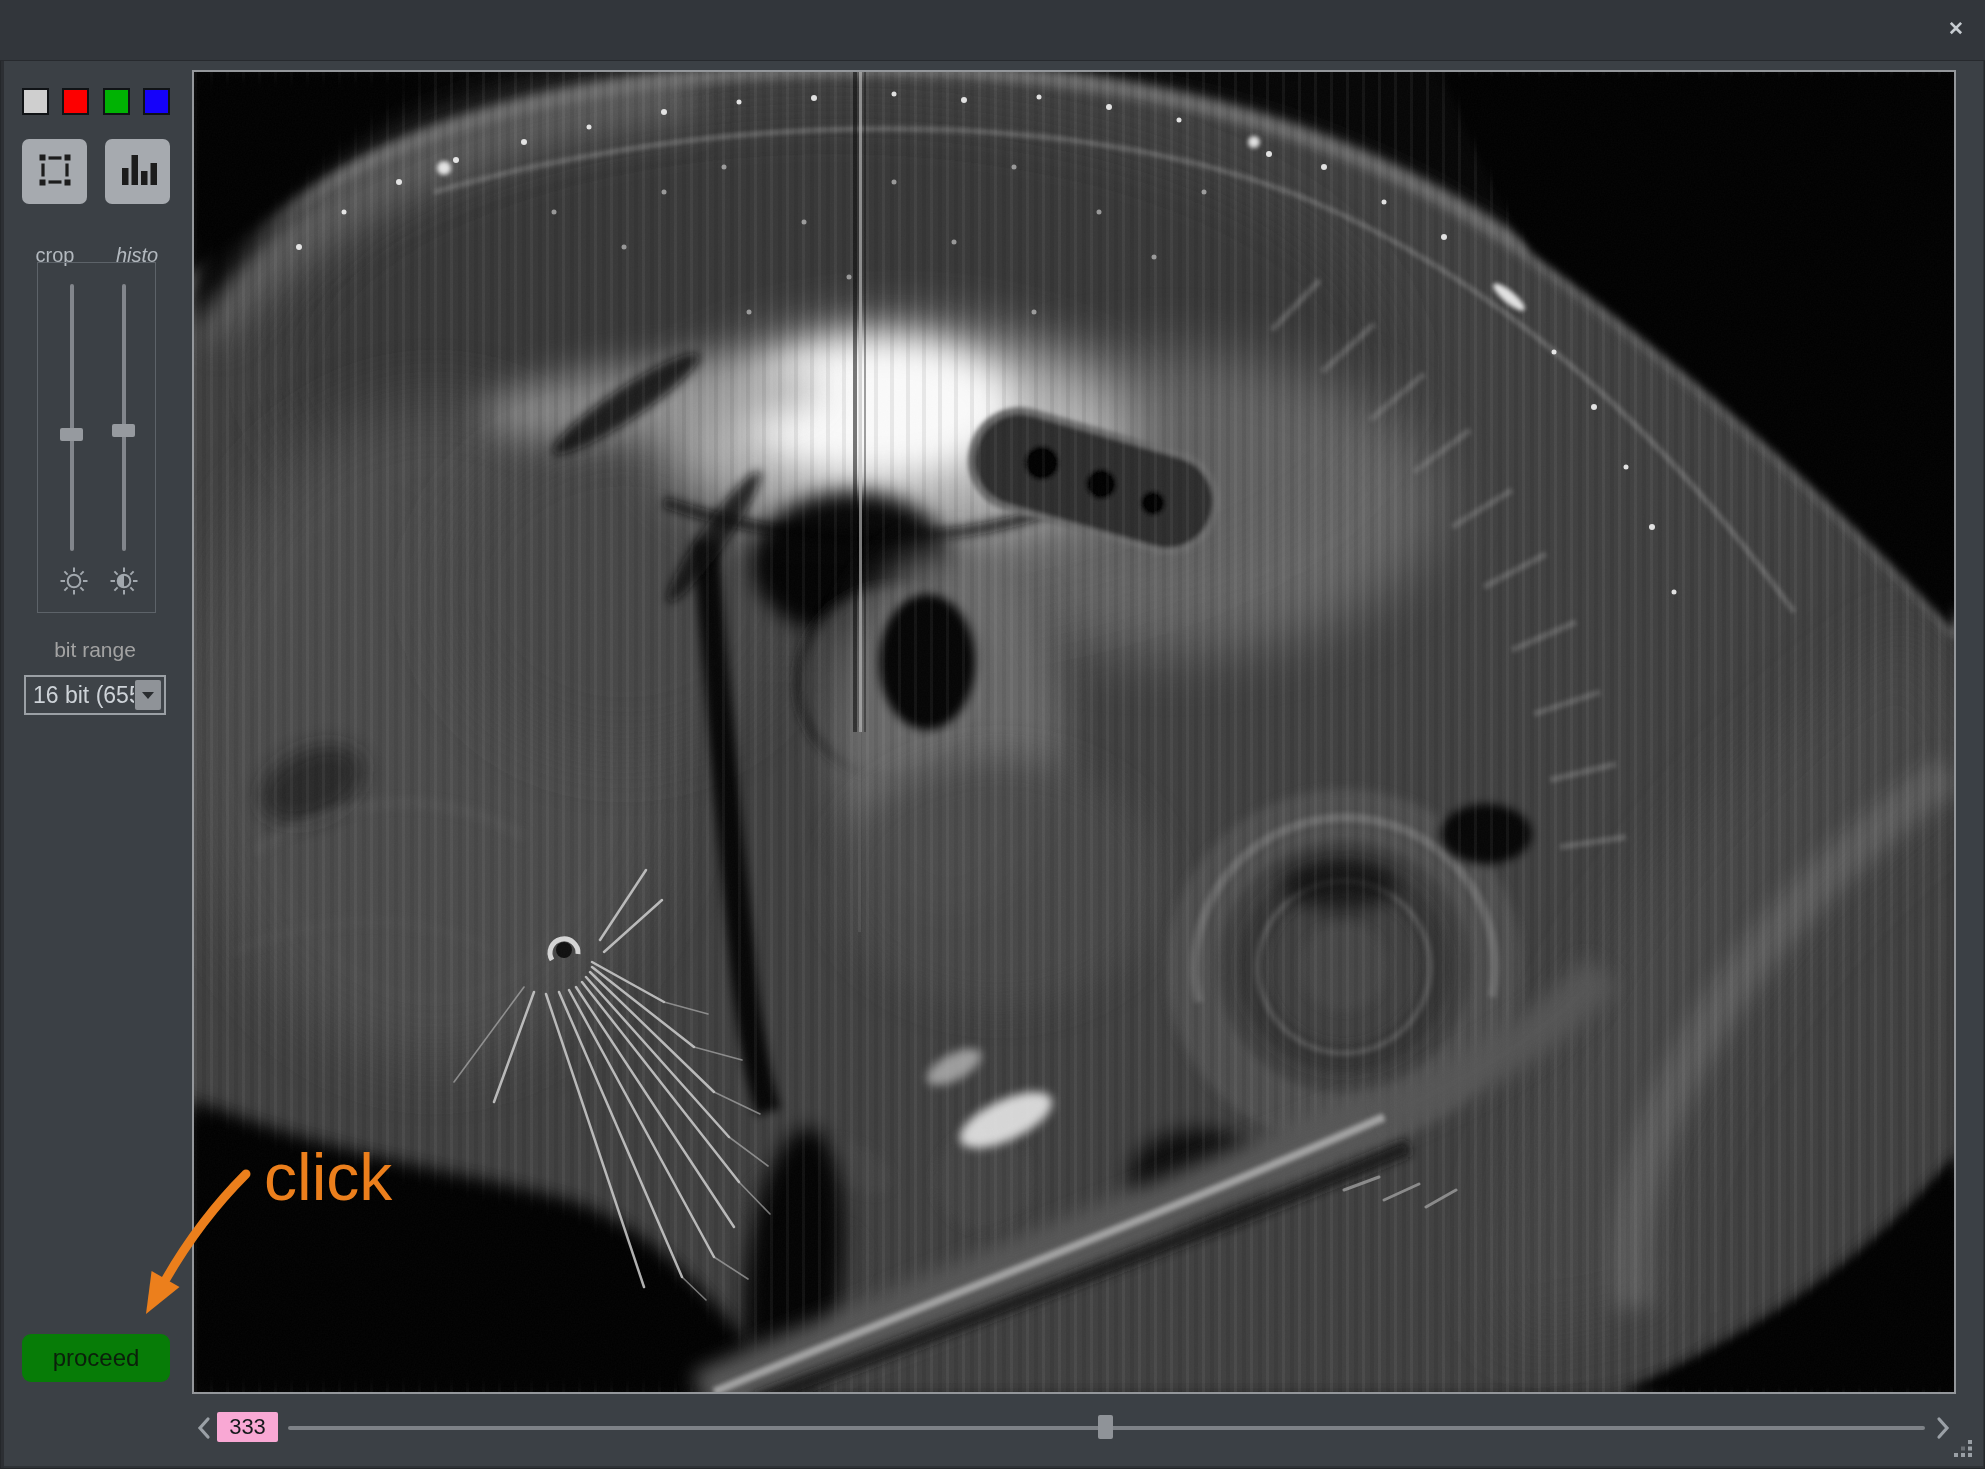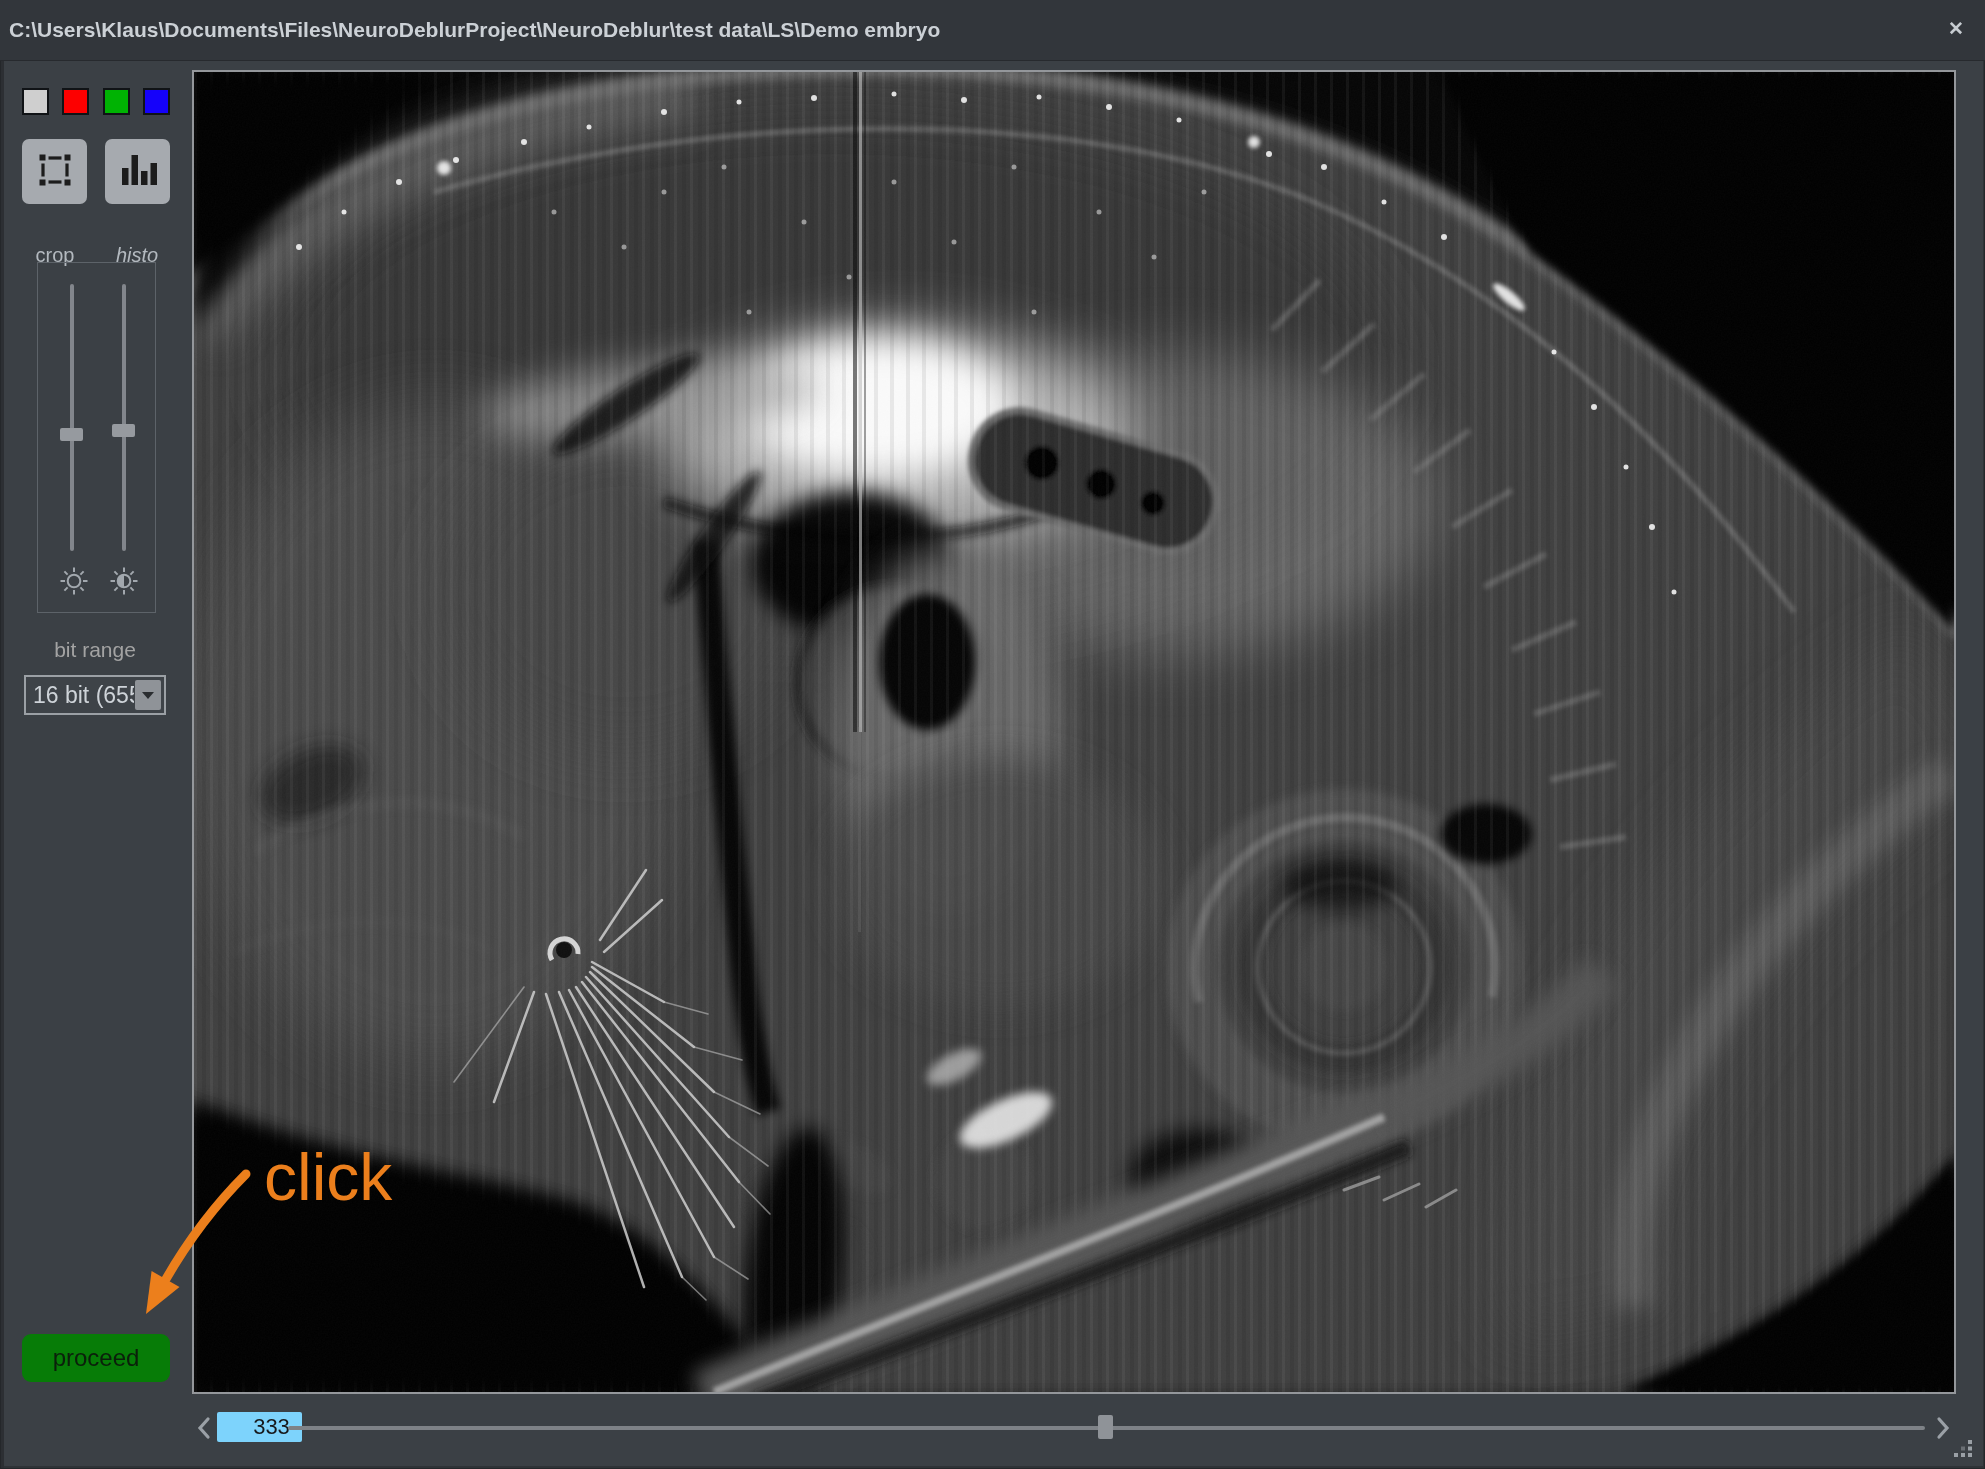--- a/index.html
+++ b/index.html
@@ -27,33 +27,32 @@
            font-family:"Liberation Sans",sans-serif;font-size:24px;color:#0b1f0b;cursor:pointer;}
   
   .viewer{position:absolute;left:192px;top:70px;width:1764px;height:1324px;background:#000;
           border:2px solid #94979b;box-sizing:border-box;overflow:hidden;}
   .viewer svg{display:block;}
   
   .annot-text{position:absolute;left:264px;top:1128px;font-size:66px;line-height:66px;pointer-events:none;margin-top:16px;}
   .annot-arrow{position:absolute;left:130px;top:1160px;pointer-events:none;}
   
   .chev{position:absolute;width:18px;height:24px;}
-  .valuebox{position:absolute;left:217px;top:1412px;width:61px;height:30px;background:#7dd3fc;border-radius:2px;
-            text-align:center;line-height:30px;font-size:22px;color:#17191c;padding-left:24px;}
+  .valuebox{position:absolute;left:217px;top:1412px;width:61px;height:30px;background:#f9a8d4;border-radius:2px;
+            text-align:center;line-height:30px;font-size:22px;color:#17191c;}
   .htrack{position:absolute;left:288px;top:1426px;width:1637px;height:4px;background:#7e8287;border-radius:2px;}
   .hhandle{position:absolute;left:1098px;top:1415px;width:15px;height:24px;background:#8f9398;border-radius:2px;}
   .grip{position:absolute;left:1954px;top:1440px;}
 </style>
 </head>
 <body>
 
 <div class="window">
 
   <div class="titlebar">
-    <span class="title">C:\Users\Klaus\Documents\Files\NeuroDeblurProject\NeuroDeblur\test data\LS\Demo embryo</span>
     <span class="close">✕</span>
   </div>
 
   <div>
     <div class="swatch" style="left: 22px; top: 88px; background-color: rgb(207, 207, 207);"></div>
     <div class="swatch" style="left: 62px; top: 88px; background-color: rgb(253, 0, 0);"></div>
     <div class="swatch" style="left: 103px; top: 88px; background-color: rgb(0, 179, 3);"></div>
     <div class="swatch" style="left: 143px; top: 88px; background-color: rgb(21, 2, 250);"></div>
   </div>
 

